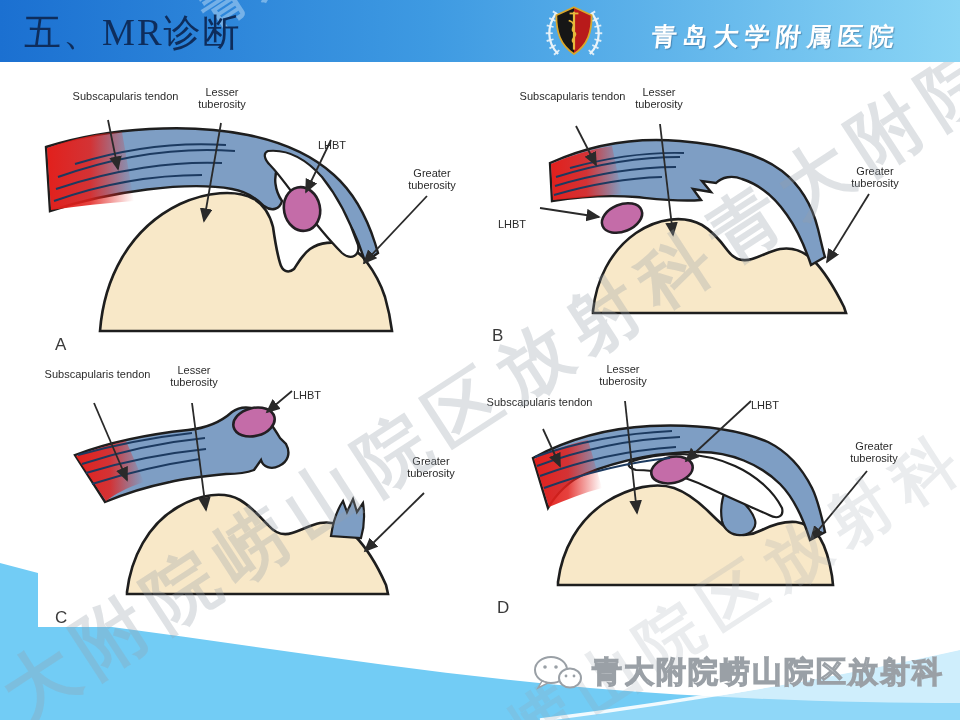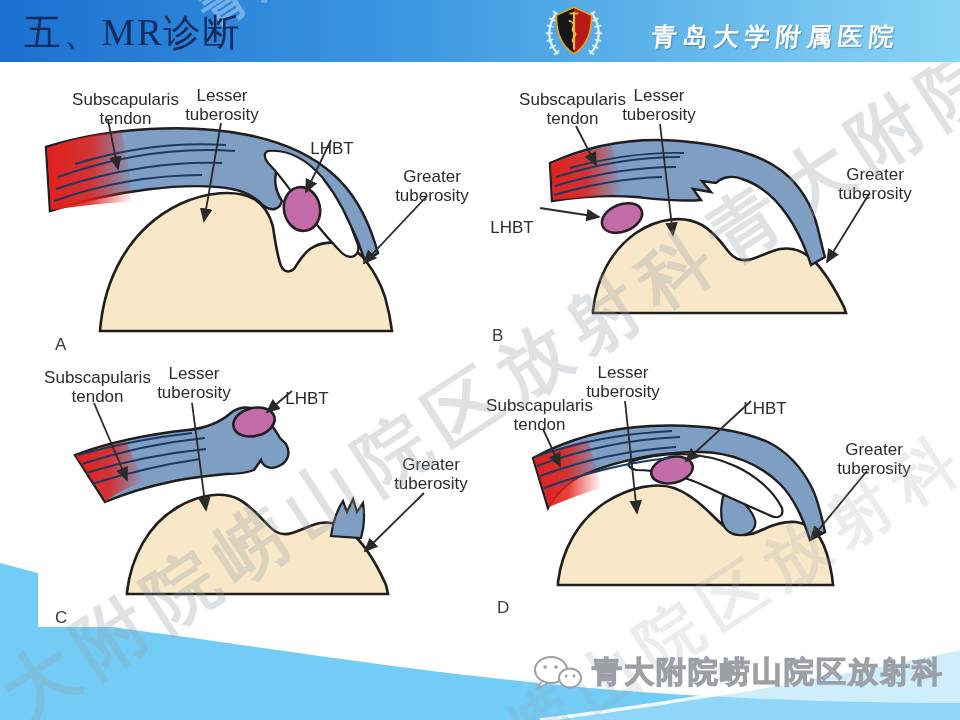--- a/index.html
+++ b/index.html
@@ -39,21 +39,21 @@
     position:absolute;z-index:8;white-space:nowrap;pointer-events:none;
     font-weight:bold;letter-spacing:12px;
     transform-origin:0 50%;transform:rotate(-33deg);
   }
   .wm-main{left:-60px;top:700px;font-size:72px;color:rgba(150,158,170,.30);}
   .wm-low{left:260px;top:860px;font-size:64px;color:rgba(150,158,170,.20);}
   
   .panel{position:absolute;z-index:2;}
   .panel svg{position:absolute;left:0;top:0;}
   .lbl{
-    position:absolute;font-size:17px;line-height:1.12;color:#2b2b2b;
+    position:absolute;font-size:11px;line-height:1.12;color:#2b2b2b;
     text-align:center;z-index:3;
   }
   .lbl-wide{width:135px;}
   .lbl-two{width:78px;}
   .lbl-one{width:60px;margin-top:21px;}
   .panel-letter{
     position:absolute;font-size:17px;color:#3a3a3a;z-index:3;
   }
   
   .footer-svg{position:absolute;left:0;top:550px;z-index:6;}

